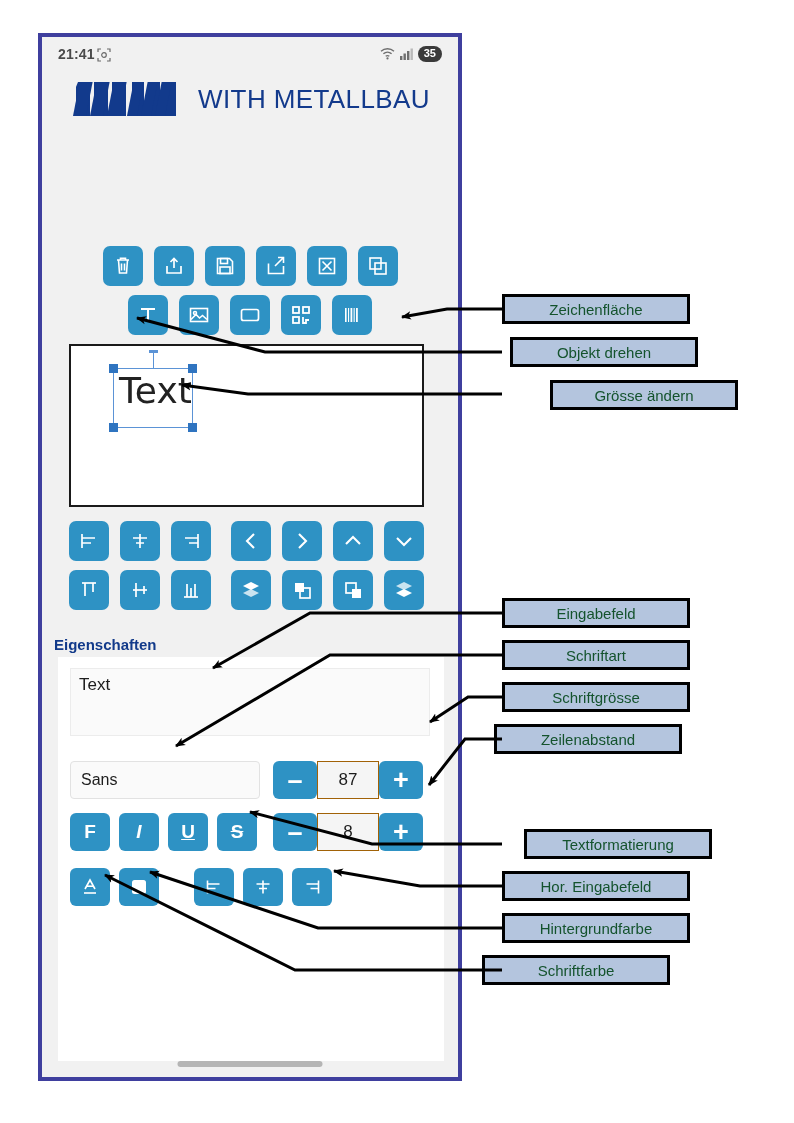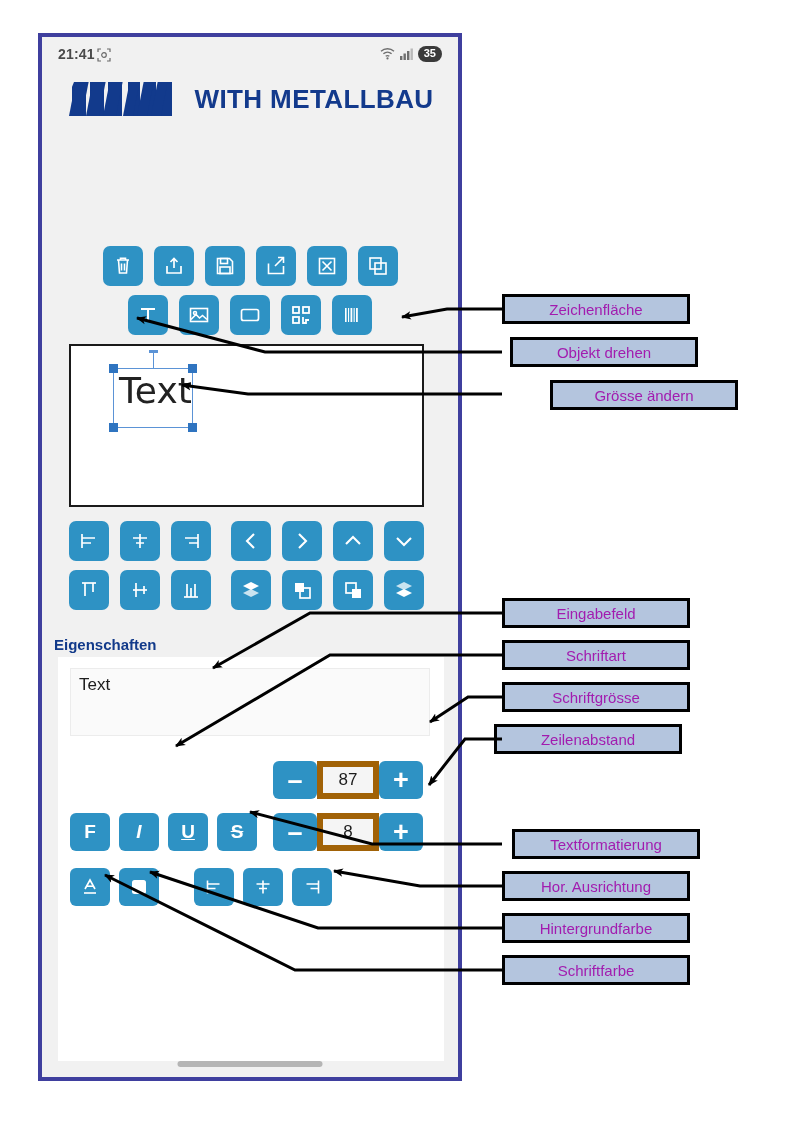--- a/index.html
+++ b/index.html
@@ -30,21 +30,21 @@
     background:#3a3a3a;color:#fff;border-radius:9px;font-size:11px;
     font-weight:700;padding:1px 6px 2px 6px;line-height:1.15;
   }
   
   #brand{
     position:absolute;left:0;top:36px;width:100%;height:52px;
     display:flex;align-items:center;justify-content:center;gap:10px;
   }
   #logo-mark{display:block;}
   #brand-text{
-    font-size:26px;font-weight:bold;color:#133a8c;letter-spacing:.4px;
+    font-size:26px;font-weight:normal;color:#133a8c;letter-spacing:.4px;
     white-space:nowrap;
     text-align:center;
   }
   
   #title-pill-wrap{position:absolute;left:0;top:150px;width:100%;display:flex;justify-content:center;}
   #title-pill{
     background:#0b3b8c;color:#ffffff;border-radius:9px;
     padding:7px 26px;font-size:23px;font-weight:bold;letter-spacing:.3px;
   }
   
@@ -106,21 +106,21 @@
     position:absolute;height:38px;display:flex;align-items:center;
   }
   #stepper-size{left:203px;top:0;}
   #stepper-line{left:203px;top:52px;}
   .stp-btn{
     width:44px;height:38px;background:#2e92c4;border-radius:6px;
     display:flex;align-items:center;justify-content:center;
     color:#fff;font-size:27px;font-weight:bold;line-height:1;
   }
   .stp-val{
-    width:62px;height:38px;background:#f5f5f5;border:6px solid #a16207;
+    width:62px;height:38px;background:#f5f5f5;border:1px solid #a16207;
     box-sizing:border-box;display:flex;align-items:center;justify-content:center;
     font-size:17px;color:#1d1d1d;
   }
   #fmtrow{position:absolute;left:12px;top:156px;display:flex;gap:9px;}
   .fbtn{
     width:40px;height:38px;background:#2e92c4;border-radius:6px;
     display:flex;align-items:center;justify-content:center;color:#fff;
     font-size:19px;font-weight:bold;
   }
   #colorrow{position:absolute;left:12px;top:211px;display:flex;align-items:center;gap:9px;}
@@ -128,21 +128,21 @@
   
   #home-ind{
     position:absolute;left:50%;transform:translateX(-50%);bottom:10px;
     width:145px;height:6px;border-radius:3px;background:#b5b5b5;
   }
   
   .anno{
     position:absolute;width:188px;height:30px;
     background:#b4c5de;border:3px solid #000;box-sizing:border-box;
     display:flex;align-items:center;justify-content:center;
-    font-size:15px;color:#a21caf;
+    font-size:15px;color:#14532d;
   }
   
   #overlay{position:absolute;left:0;top:0;width:794px;height:1123px;pointer-events:none;}
 </style>
 </head>
 <body>
 
 <div id="phone">
   <div id="phone-inner">
 
@@ -424,20 +424,21 @@
             </svg>
         </div>
       </div>
     </div>
 
     <div id="props-title">Eigenschaften</div>
     <div id="props-card">
       <div id="textarea">Text</div>
 
       <div id="fontrow">
+        <div id="fontname">Sans</div>
         <div class="stepper" id="stepper-size">
           <div class="stp-btn">–</div>
           <div class="stp-val">87</div>
           <div class="stp-btn">+</div>
         </div>
         <div class="stepper" id="stepper-line">
           <div class="stp-btn">–</div>
           <div class="stp-val">8</div>
           <div class="stp-btn">+</div>
         </div>
@@ -501,24 +502,24 @@
 
 <div class="anno" style="left:502px;top:294px;">Zeichenfläche</div>
 <div class="anno" style="left:502px;top:337px;margin-left:8px;">Objekt drehen</div>
 <div class="anno" style="left:502px;top:380px;margin-left:48px;">Grösse ändern</div>
 
 <div class="anno" style="left:502px;top:598px;">Eingabefeld</div>
 <div class="anno" style="left:502px;top:640px;">Schriftart</div>
 <div class="anno" style="left:502px;top:682px;">Schriftgrösse</div>
 <div class="anno" style="left:494px;top:724px;">Zeilenabstand</div>
 
-<div class="anno" style="left:512px;top:829px;">Textformatierung</div>
-<div class="anno" style="left:502px;top:871px;">Hor. Ausrichtung</div>
+<div class="anno" style="left:524px;top:829px;">Textformatierung</div>
+<div class="anno" style="left:502px;top:871px;">Hor. Eingabefeld</div>
 <div class="anno" style="left:502px;top:913px;">Hintergrundfarbe</div>
-<div class="anno" style="left:502px;top:955px;">Schriftfarbe</div>
+<div class="anno" style="left:482px;top:955px;">Schriftfarbe</div>
 
 <svg id="overlay">
   <defs>
     <marker id="ah" markerWidth="11" markerHeight="11" refX="9" refY="5.5" orient="auto" markerUnits="userSpaceOnUse">
       <path d="M10,5.5 L0,1.3 L2.6,5.5 L0,9.7 Z" fill="#000"></path>
     </marker>
   </defs>
   <g stroke="#000" stroke-width="3" fill="none" marker-end="url(#ah)">
 
     <path d="M502,309 L447,309 L402,317"></path>

